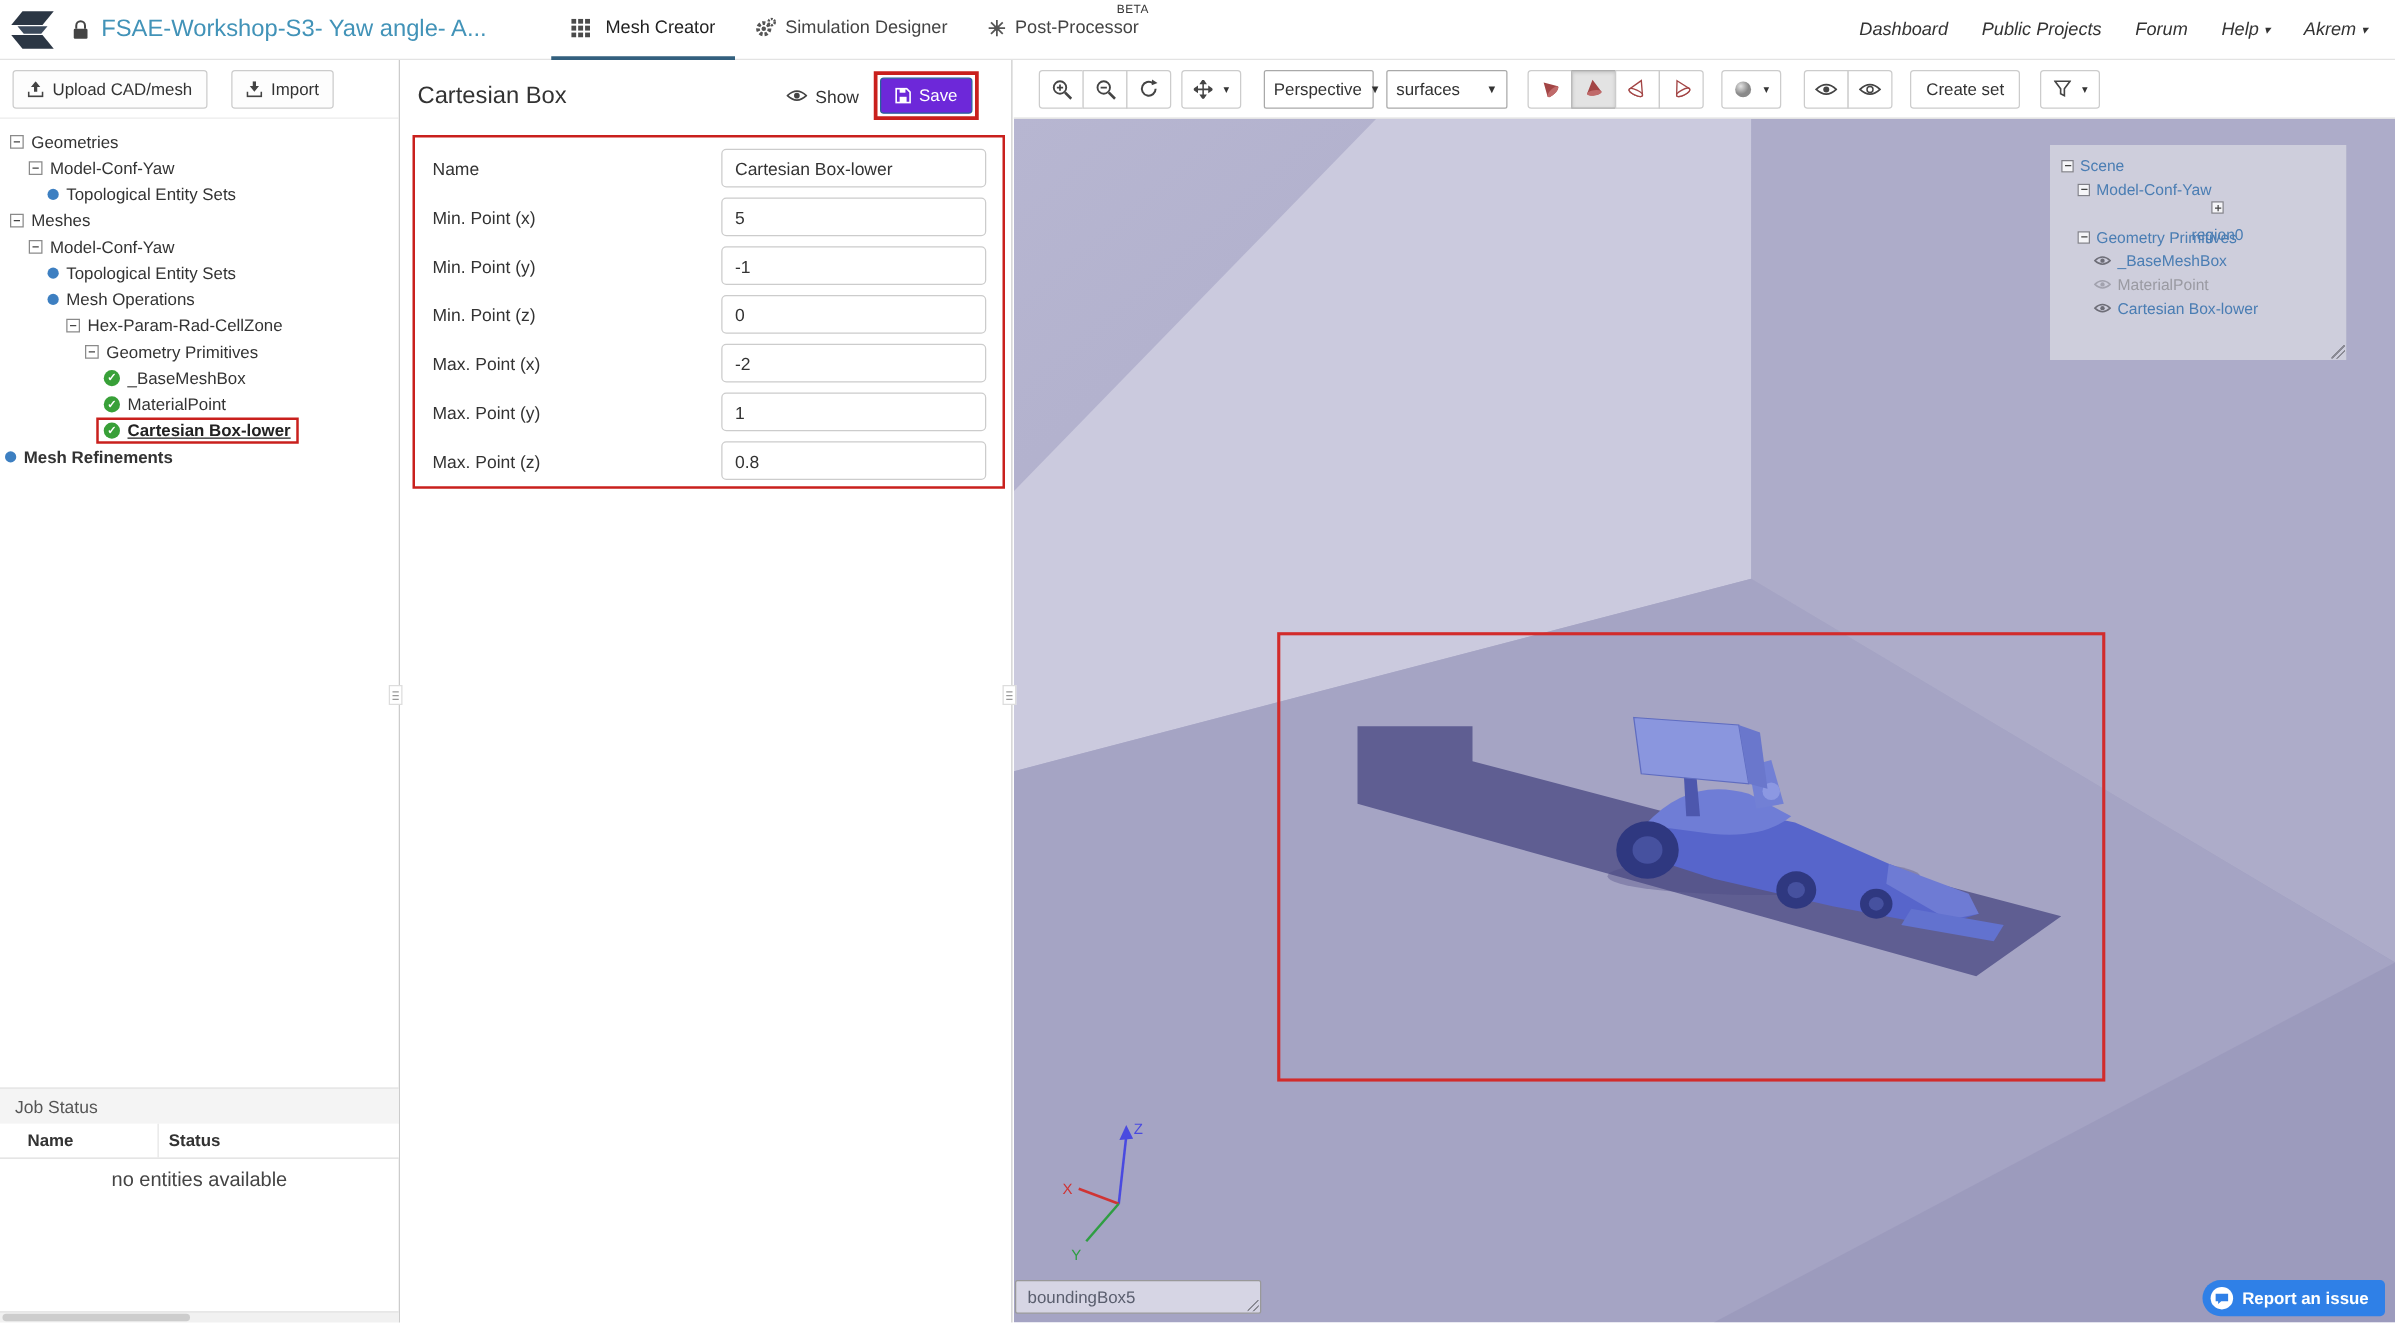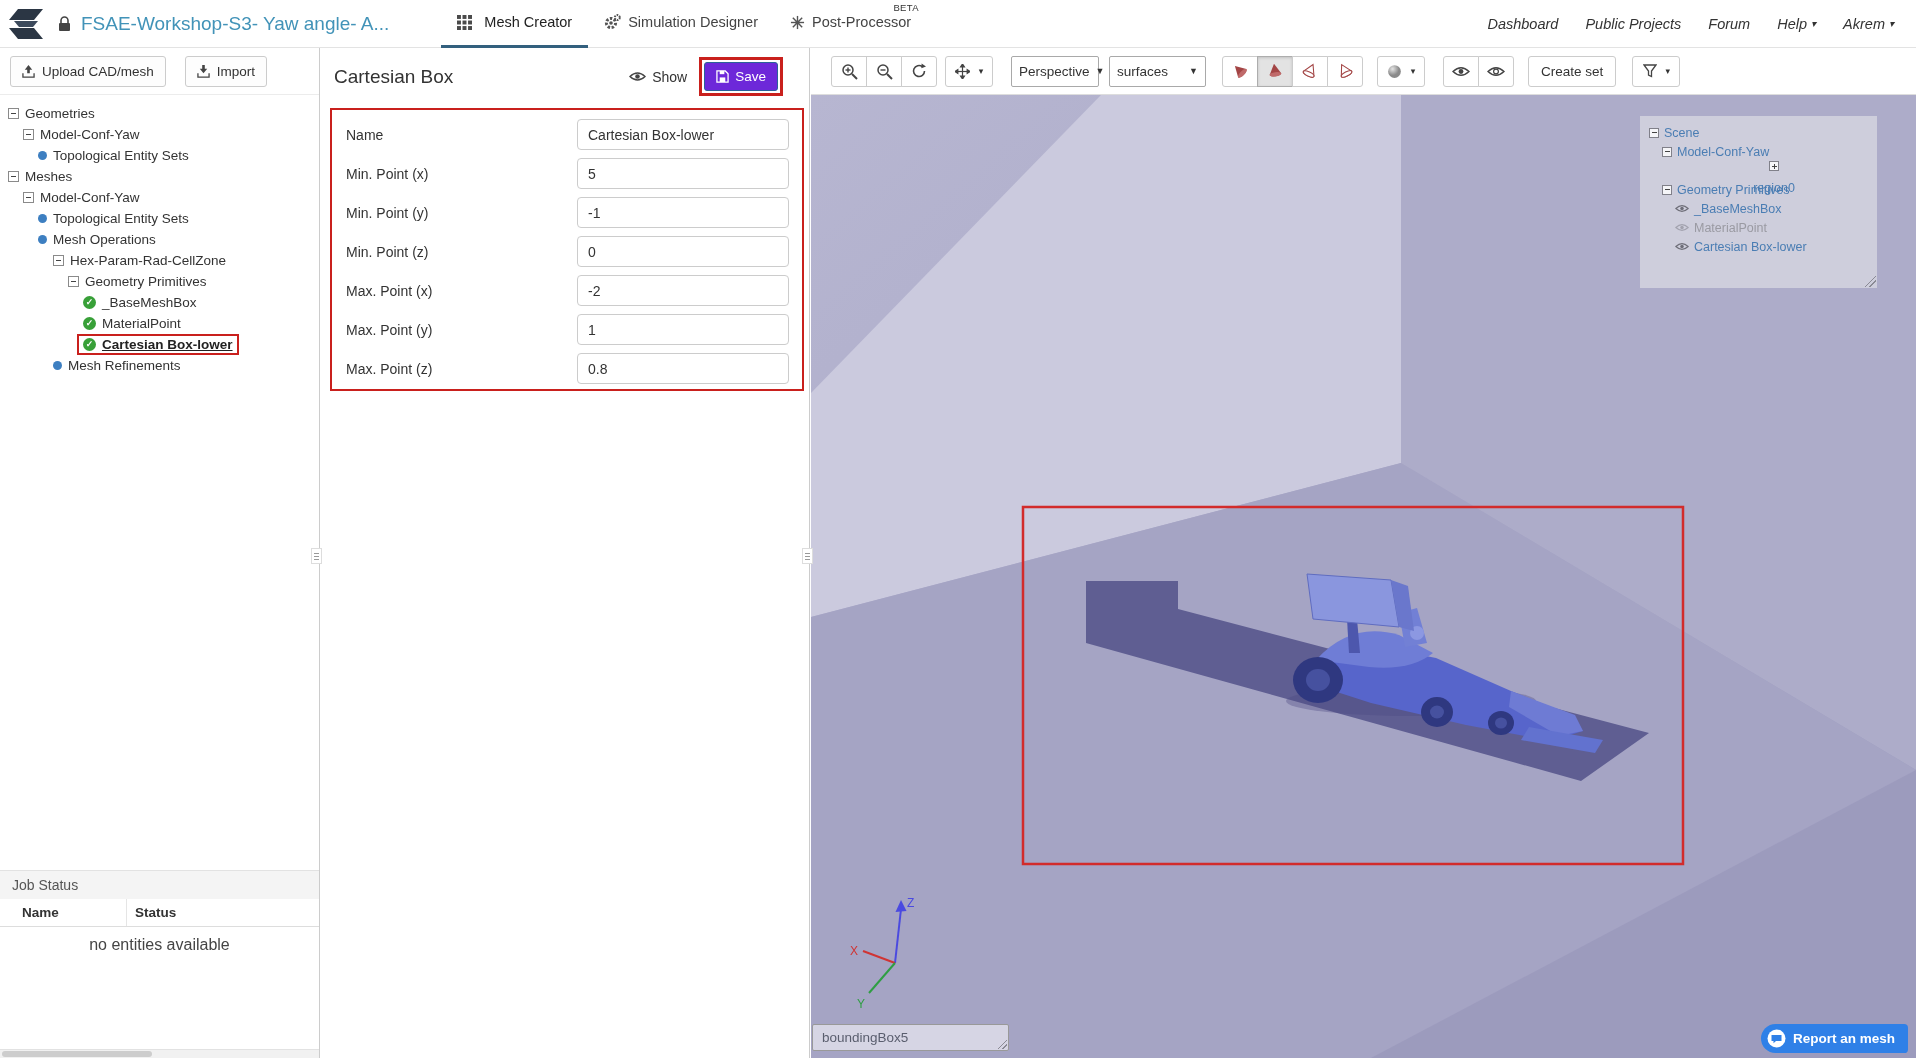--- a/index.html
+++ b/index.html
@@ -263,21 +263,21 @@
           <span class="t-check">✓</span>
           <span class="tree-label">MaterialPoint</span>
         </span>
       </div>
       <div class="tree-row selected" style="padding-left: 79px;">
         <span class="tree-inner">
           <span class="t-check">✓</span>
           <span class="tree-label">Cartesian Box-lower</span>
         </span>
       </div>
-      <div class="tree-row" style="padding-left: 49px;">
+      <div class="tree-row" style=" font-weight: bold;">
         <span class="tree-inner">
           <span class="t-dot"></span>
           <span class="tree-label">Mesh Refinements</span>
         </span>
       </div>
     </div>
 
   <div class="job-status">
     <div class="job-title">Job Status</div>
     <div class="job-head">
@@ -564,21 +564,21 @@
 
     <div class="bbox-label">
       <span>boundingBox5</span>
     </div>
 
     <button class="report-btn">
       <svg width="19" height="19" viewBox="0 0 19 19">
         <circle cx="9.5" cy="9.5" r="9" fill="#fff"></circle>
         <path d="M4.5,6 h10 v6 h-5.5 l-2.5,2.2 v-2.2 h-2 z" fill="#2f80e7"></path>
       </svg>
-      <span>Report an mesh</span>
+      <span>Report an issue</span>
     </button>
   </div>
 </section>
 
 <div class="grip" style="left:311px">
     <i></i>
     <i></i>
     <i></i>
   </div>
 <div class="grip" style="left:802px">

